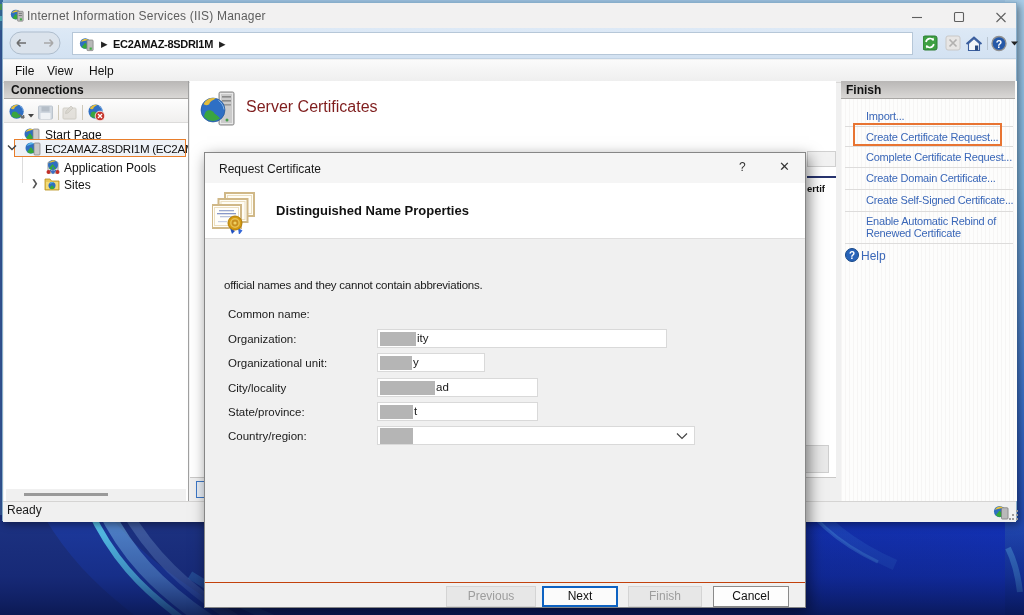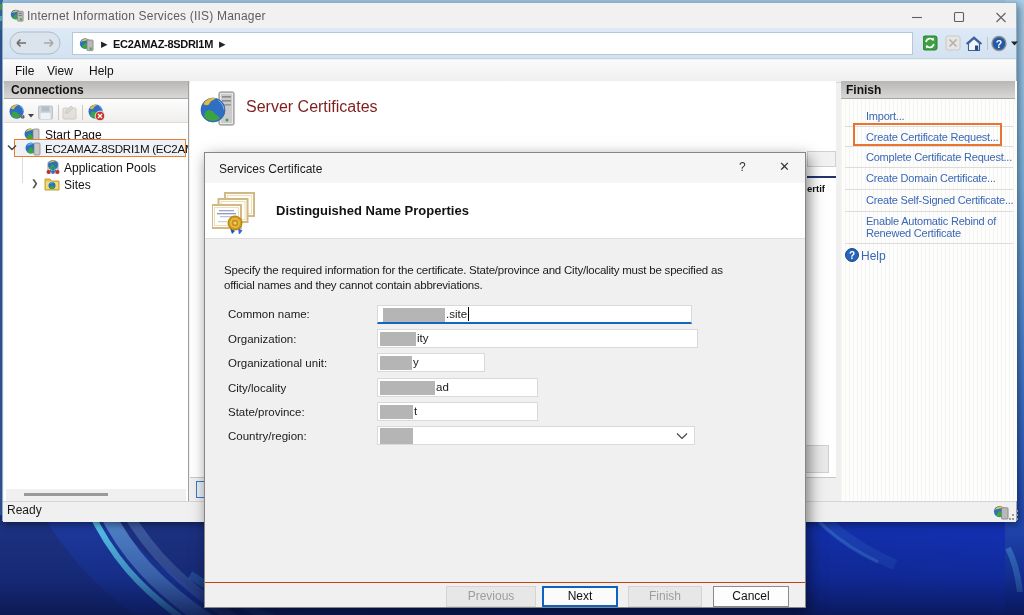--- a/index.html
+++ b/index.html
@@ -298,21 +298,21 @@
           <rect x="3" y="4" width="2" height="2"></rect>
           <rect x="3" y="8" width="2" height="2"></rect>
           <rect x="0" y="8" width="2" height="2"></rect>
         </g>
     </svg>
   </div>
 </div>
 
 <div id="dlg" class="abs">
   <div id="dlg-title" class="abs">
-    <span class="abs" style="left:14px;top:9px">Services Certificate</span>
+    <span class="abs" style="left:14px;top:9px">Request Certificate</span>
     <span class="abs" style="left:534px;top:7px;color:#333">?</span>
     <span class="abs" style="left:574px;top:6px;font-size:13px;color:#333">✕</span>
   </div>
   <div id="dlg-head" class="abs">
     <svg class="abs" style="left:7px;top:9px" width="44" height="42" viewBox="0 0 44 42">
       <g>
         <rect x="13" y="1" width="29" height="23" fill="#fffdf5" stroke="#d0b887" stroke-width="2"></rect>
         <rect x="15.5" y="3.5" width="24" height="18" fill="none" stroke="#ecdfc0" stroke-width="1"></rect>
         <rect x="6.5" y="7" width="29" height="23" fill="#fffdf5" stroke="#d0b887" stroke-width="2"></rect>
         <rect x="9" y="9.5" width="24" height="18" fill="none" stroke="#ecdfc0" stroke-width="1"></rect>
@@ -325,30 +325,24 @@
         <path d="M18,36 l2,6 3,-3 z" fill="#2050c0"></path>
         <path d="M26,36 l1,7 3.5,-4.5 z" fill="#3568d8"></path>
         <circle cx="23" cy="31" r="7" fill="#d49a10" stroke="#b07c08" stroke-width="1"></circle>
         <circle cx="23" cy="31" r="4.2" fill="#c89020" stroke="#e8c050" stroke-width="1.5"></circle>
         <circle cx="23" cy="31" r="1.6" fill="#f0d060"></circle>
       </g>
     </svg>
     <span class="abs" style="left:71px;top:20px;font-size:13px;font-weight:bold;color:#111">Distinguished Name Properties</span>
   </div>
   <div id="dlg-body" class="abs" style="left:0;top:86px;width:100%;height:343px">
-    <span class="abs" style="left:19px;top:25px;letter-spacing:-0.22px">Specify the required information for the certificate. State/province and City/locality must be specified as</span>
     <span class="abs" style="left:19px;top:40px;letter-spacing:-0.22px">official names and they cannot contain abbreviations.</span>
     <span class="fld-label" style="top:69px">Common name:</span>
-    <div class="inp" style="top:66px;width:315px;border-bottom:2px solid #1666c0">
-      <div class="redact" style="left:5px;width:62px"></div>
-      <span class="abs" style="left:68px;top:2px">.site</span>
-      <div class="abs" style="left:90px;top:1px;width:1px;height:14px;background:#000"></div>
-    </div>
     <span class="fld-label" style="top:94px">Organization:</span>
-    <div class="inp" style="top:90px;width:321px">
+    <div class="inp" style="top:90px;width:290px">
       <div class="redact" style="left:2px;width:36px"></div>
       <span class="abs" style="left:39px;top:2px">ity</span>
     </div>
     <span class="fld-label" style="top:118px">Organizational unit:</span>
     <div class="inp" style="top:114px;width:108px">
       <div class="redact" style="left:2px;width:32px"></div>
       <span class="abs" style="left:35px;top:2px">y</span>
     </div>
     <span class="fld-label" style="top:143px">City/locality</span>
     <div class="inp" style="top:139px;width:161px">

